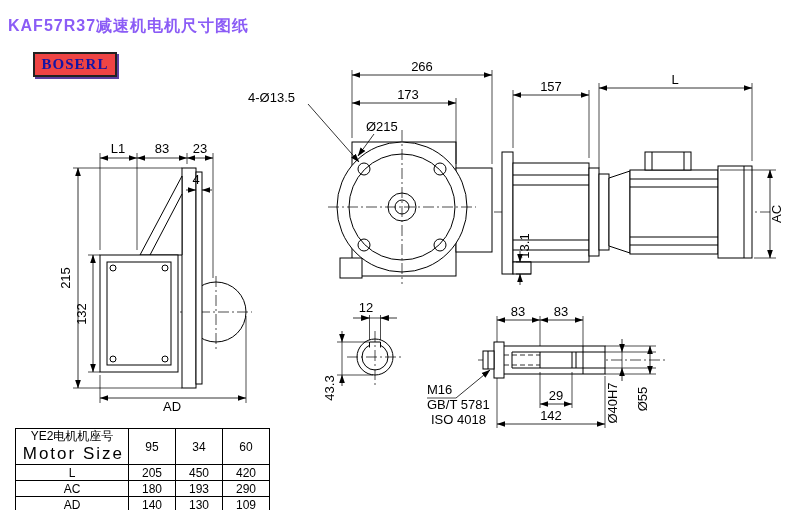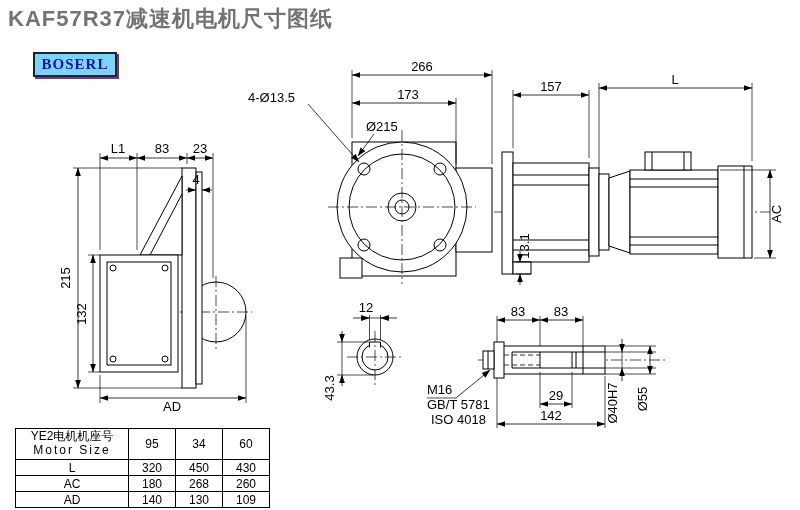--- a/index.html
+++ b/index.html
@@ -1,37 +1,37 @@
 <!DOCTYPE html>
 <html><head>
 <meta charset="utf-8">
 <style>
   html,body{margin:0;padding:0;}
   body{width:800px;height:510px;background:#ffffff;position:relative;overflow:hidden;
        font-family:"Liberation Sans",sans-serif;}
-  .title{position:absolute;left:8px;top:4px;font-size:22px;font-weight:bold;color:#737373;letter-spacing:1px;}
+  .title{position:absolute;left:8px;top:16px;font-size:16px;font-weight:bold;color:#8b5cf6;letter-spacing:1px;}
   .brand{position:absolute;left:33px;top:52px;width:80px;height:21px;border:2px solid #222;
          box-shadow:2px 2px 0 #5a3fa0;display:flex;align-items:center;justify-content:center;
-         font-family:"Liberation Serif",serif;font-weight:bold;font-size:15px;color:#1515a5;letter-spacing:1px;background:#7dd3fc;}
+         font-family:"Liberation Serif",serif;font-weight:bold;font-size:15px;color:#1515a5;letter-spacing:1px;background:#ef4444;}
   svg.drawing{position:absolute;left:0;top:0;}
   .part{fill:#ffffff;stroke:#000;stroke-width:1;}
   .ln{fill:none;stroke:#000;stroke-width:1;}
   .thin{fill:none;stroke:#000;stroke-width:.7;}
   .ext{fill:none;stroke:#000;stroke-width:.7;}
   .dim{fill:none;stroke:#000;stroke-width:.8;}
   .cl{fill:none;stroke:#000;stroke-width:.7;stroke-dasharray:11 3 2 3;}
   .hid{fill:none;stroke:#000;stroke-width:.8;stroke-dasharray:5 3;}
   svg text{font-family:"Liberation Sans",sans-serif;font-size:13px;fill:#000;}
   svg text.mid{text-anchor:middle;}
   table.spec{position:absolute;left:8px;top:428px;border-collapse:collapse;font-size:12px;color:#000;background:#fff;margin-left:7px;}
   table.spec td{border:1px solid #000;text-align:center;padding:0 4px;min-width:38px;height:15px;}
   table.spec tr.hdr td{height:28px;}
   table.spec td.namecell{width:104px;line-height:1.15;padding:1px 4px;}
   .cn{font-size:12px;}
-  .en{font-size:12px;letter-spacing:2px;}
+  .en{font-size:17px;letter-spacing:2px;text-align:right;}
 </style>
 </head>
 <body>
 
 <svg class="drawing" width="800" height="510" viewBox="0 0 800 510">
   <defs>
     <marker id="arr" viewBox="0 0 10 10" refX="9.6" refY="5" markerWidth="11" markerHeight="11" orient="auto-start-reverse">
       <path d="M0,1.6 L10,5 L0,8.4 z" fill="#000"></path>
     </marker>
   </defs>
@@ -184,29 +184,29 @@
       <td class="namecell">
         <div class="cn">YE2电机机座号</div>
         <div class="en">Motor Size</div>
       </td>
       <td>95</td>
       <td>34</td>
       <td>60</td>
     </tr>
     <tr class="datarow">
       <td>L</td>
-      <td>320</td>
+      <td>205</td>
       <td>450</td>
-      <td>430</td>
+      <td>420</td>
     </tr>
     <tr class="datarow">
       <td>AC</td>
       <td>180</td>
-      <td>268</td>
-      <td>260</td>
+      <td>193</td>
+      <td>290</td>
     </tr>
     <tr class="datarow">
       <td>AD</td>
       <td>140</td>
       <td>130</td>
       <td>109</td>
     </tr>
   </tbody>
 </table>
 

